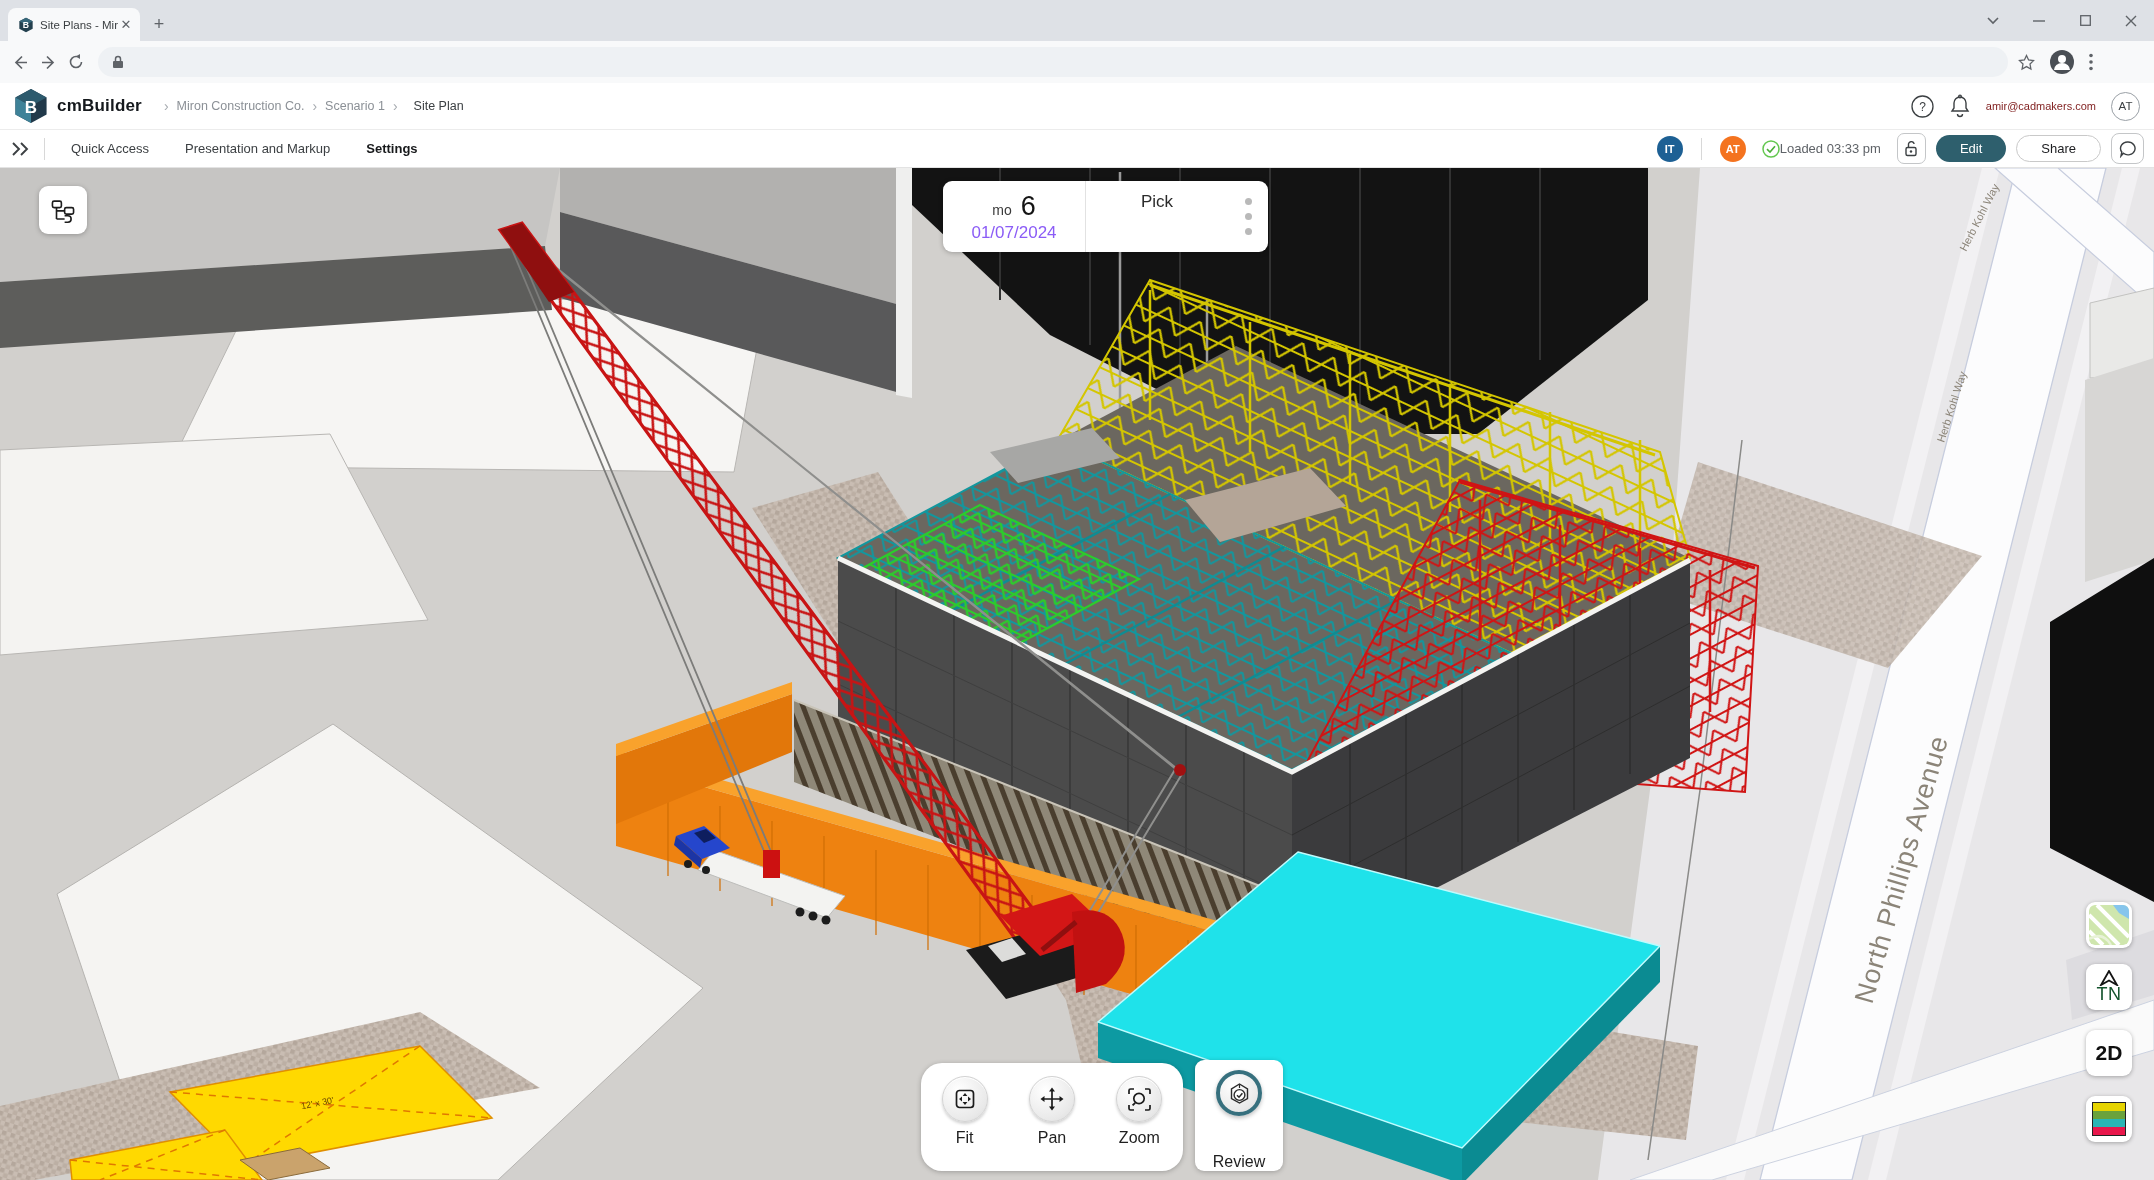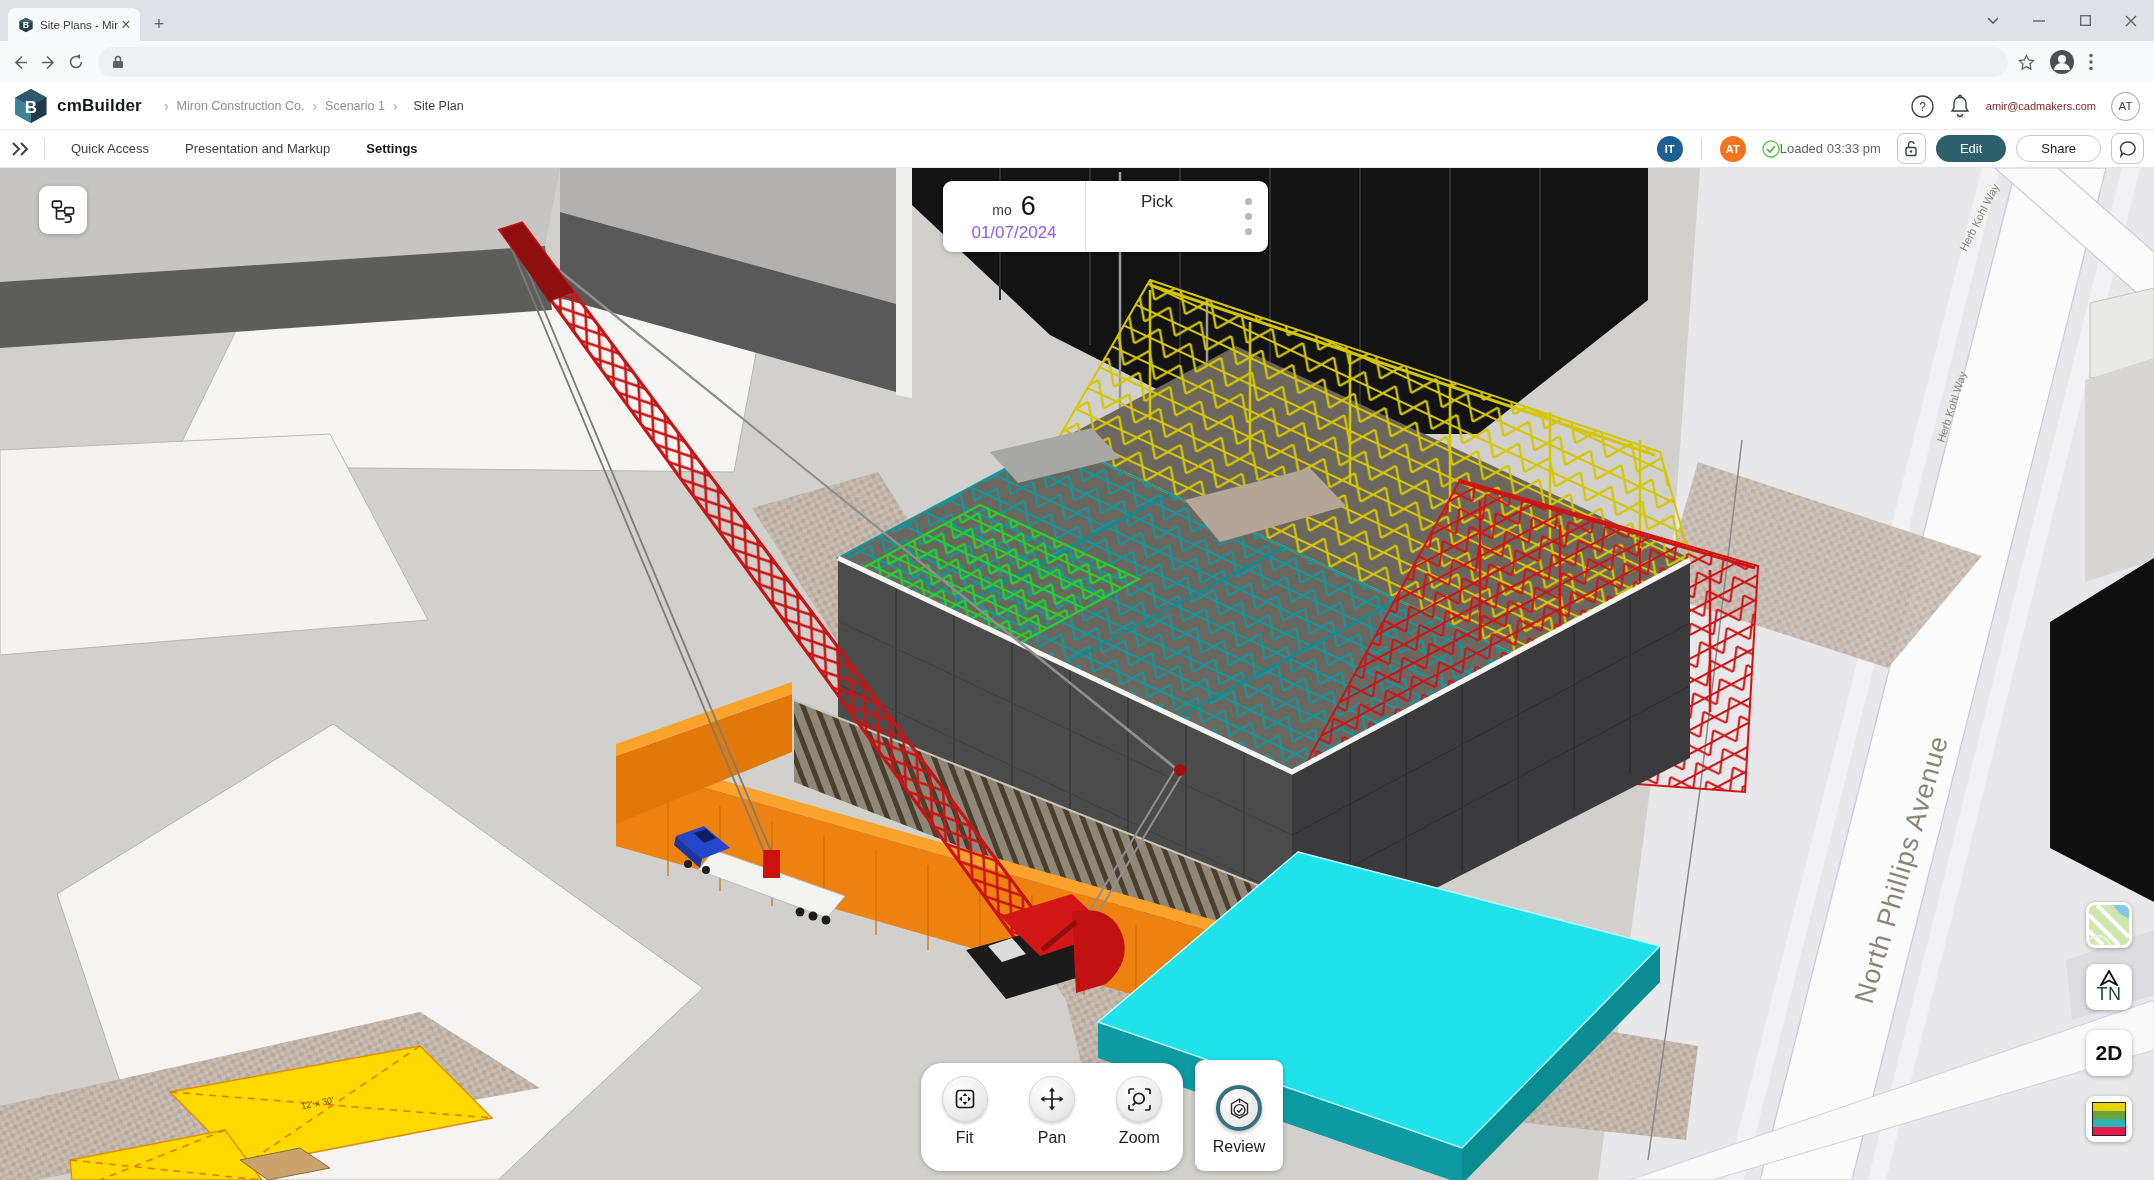--- a/index.html
+++ b/index.html
@@ -59,21 +59,21 @@
   .date-day { font-size:27px; color:#141414; }
   .date-full { font-size:17px; color:#8b5cf6; margin-top:1px; }
   .pick-area { flex:1; display:flex; justify-content:center; padding-top:11px; font-size:17px; color:#2b2b2b; }
   .dots-col { width:40px; display:flex; flex-direction:column; align-items:center; justify-content:center; gap:8px; }
   .dot { width:7px; height:7px; border-radius:50%; background:#b9b9b9; }
 
   .vt-card { left:898px; top:895px; width:262px; height:108px; display:flex; align-items:flex-start; justify-content:space-around; padding-top:13px;border-radius:21px; }
   .vt-item { display:flex; flex-direction:column; align-items:center; gap:7px; }
   .orb { width:46px; height:46px; border-radius:50%; background:radial-gradient(circle at 35% 30%, #ffffff, #e9e9e9 70%, #d9d9d9); border:1px solid #d2d2d2; box-shadow:0 2px 3px rgba(0,0,0,.18), inset 0 1px 0 #fff; display:flex; align-items:center; justify-content:center; }
   .vt-label { font-size:16px; color:#1f1f1f; }
-  .review-card { left:1172px; top:892px; width:88px; height:111px; display:flex; flex-direction:column; align-items:center; justify-content:center; padding-top:10px; gap:7px; }
+  .review-card { left:1172px; top:892px; width:88px; height:111px; display:flex; flex-direction:column; align-items:center; justify-content:space-between; padding-top:10px; gap:7px; }
   .orb.review { border:4px solid #37707e; box-shadow:0 2px 4px rgba(0,0,0,.25); }
 
   .side-btn { position:absolute; left:2086px; width:46px; height:46px; background:#fff; border-radius:9px; box-shadow:0 1px 4px rgba(0,0,0,.3); display:flex; align-items:center; justify-content:center; }
   .side-btn.map { top:734px; padding:3px; }
   .side-btn.tn { top:796px; flex-direction:column; gap:0; }
   .tn-label { font-size:18px; font-weight:normal; color:#14532d; margin-top:-2px; letter-spacing:.5px; }
   .side-btn.d2 { top:862px; font-size:21px; font-weight:bold; color:#101010; }
   .side-btn.layers { top:928px; padding:6px; }
   .layer-stack { width:100%; height:100%; border:1.5px solid #222; display:flex; flex-direction:column; }
   .layer-stack div { flex:1; }

